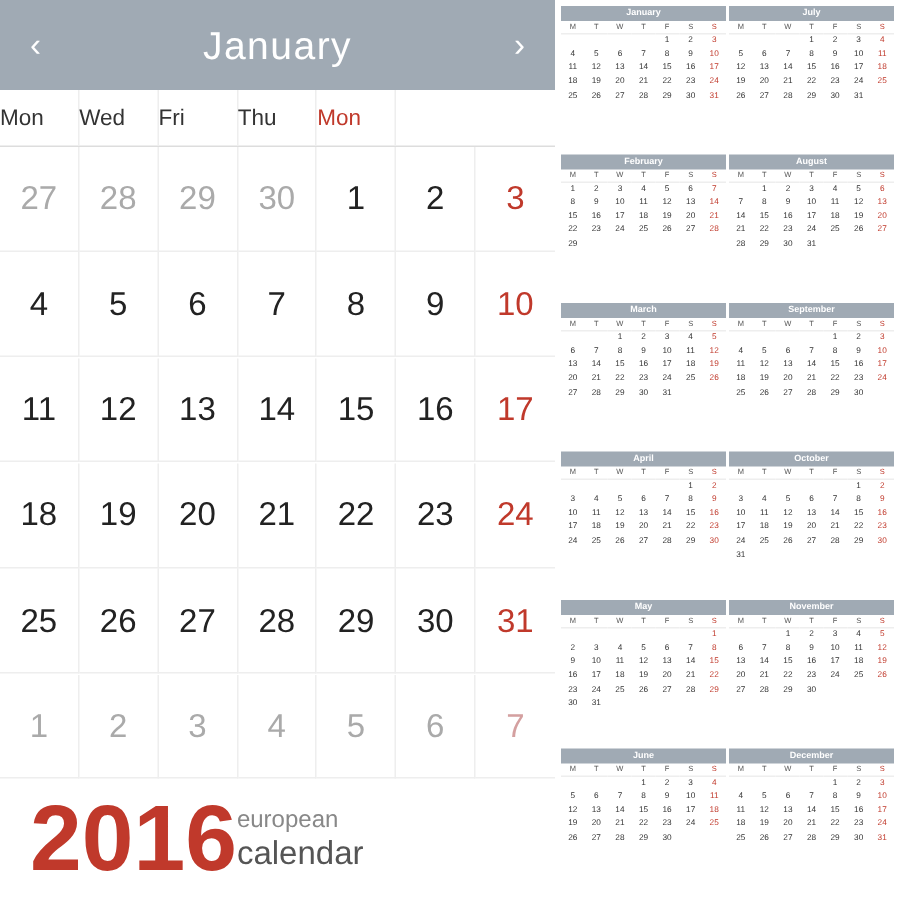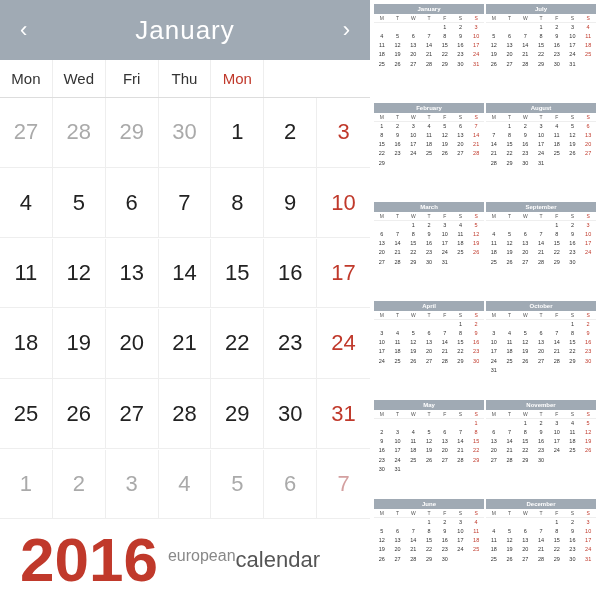--- a/index.html
+++ b/index.html
@@ -42,21 +42,20 @@
       color: #fff;
       user-select: none;
     }
 
     .day-headers {
       display: grid;
       grid-template-columns: repeat(7, 1fr);
       border-bottom: 1px solid #ddd;
     }
     .day-header {
-      text-align: center;
       padding: 10px 0;
       font-size: 15px;
       font-weight: 400;
       color: #333;
       border-right: 1px solid #eee;
     }
     .day-header:last-child {
       color: #c0392b;
     }
 
@@ -85,31 +84,30 @@
     }
     .cal-cell.other-month:nth-child(7n) {
       color: #d4a0a0;
     }
 
     .bottom-bar {
       height: 80px;
       display: flex;
       align-items: center;
       padding: 0 20px;
-      gap: 10px;
     }
     .year-number {
       font-size: 62px;
       font-weight: 900;
       color: #c0392b;
       line-height: 1;
     }
     .calendar-label {
       display: flex;
-      flex-direction: row;
+      flex-direction: column;
       justify-content: center;
     }
     .calendar-label .european {
       font-size: 16px;
       color: #888;
       font-weight: 300;
     }
     .calendar-label .calendar-word {
       font-size: 22px;
       color: #555;

